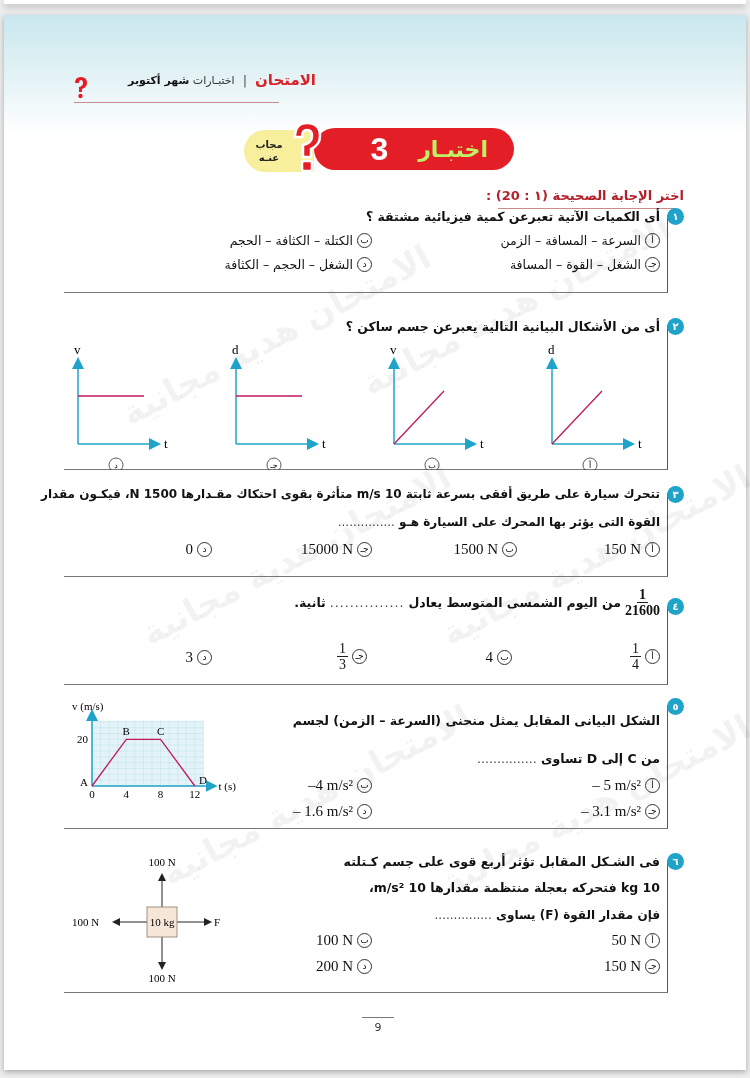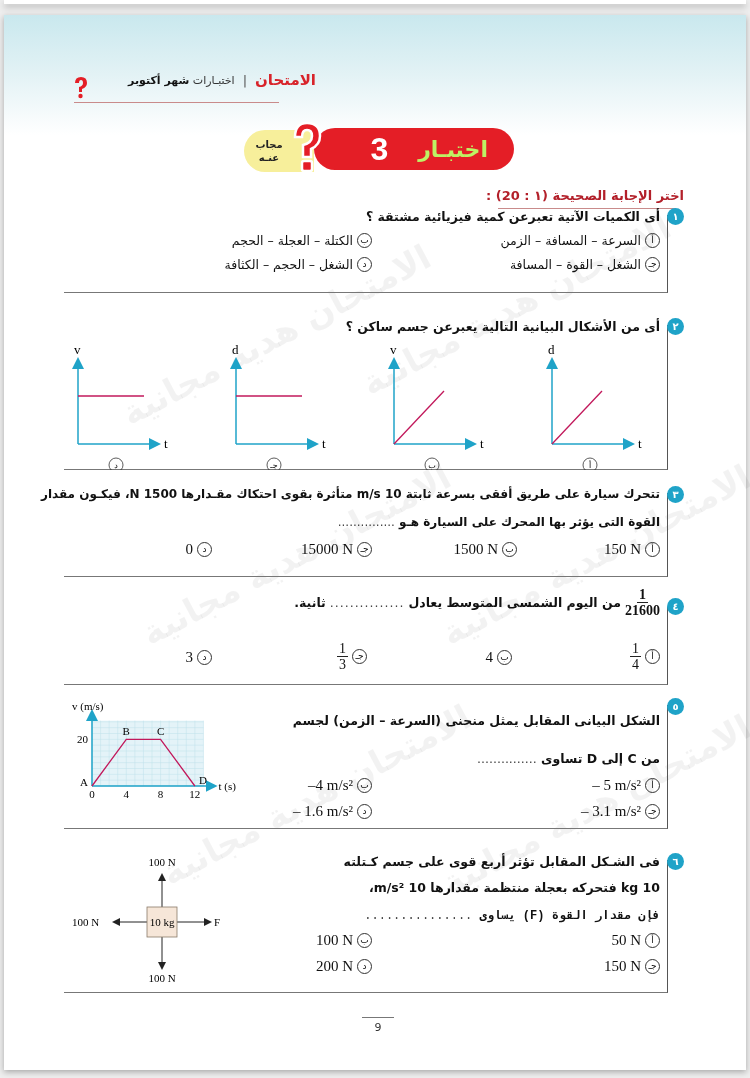--- a/index.html
+++ b/index.html
@@ -95,21 +95,21 @@
   <div class="q-frame" style="left:60px;top:200px;width:604px;height:78px;"></div>
   <div class="q" style="top:192px;height:90px;">
     <div class="qnum" style="top:1px;">١</div>
     <div class="qtext" style="top:2px;">أى الكميات الآتية تعبرعن كمية فيزيائية مشتقة ؟</div>
     <div class="opt" style="right:12px;top:26px;">
         <span class="opt-letter">أ</span>
         <span>السرعة – المسافة – الزمن</span>
       </div>
     <div class="opt" style="right:300px;top:26px;">
         <span class="opt-letter">ب</span>
-        <span>الكتلة – العجلة – الحجم</span>
+        <span>الكتلة – الكثافة – الحجم</span>
       </div>
     <div class="opt" style="right:12px;top:50px;">
         <span class="opt-letter">جـ</span>
         <span>الشغل – القوة – المسافة</span>
       </div>
     <div class="opt" style="right:300px;top:50px;">
         <span class="opt-letter">د</span>
         <span>الشغل – الحجم – الكثافة</span>
       </div>
   </div>
@@ -291,21 +291,21 @@
       <text x="56.285714285714285" y="35.333333333333336" font-size="11" text-anchor="middle">B</text>
       <text x="90.57142857142857" y="35.333333333333336" font-size="11" text-anchor="middle">C</text>
       <text x="132.85714285714283" y="84" font-size="11" text-anchor="middle">D</text>
     </svg>
 
   <div class="q-frame" style="left:60px;top:845px;width:604px;height:133px;"></div>
   <div class="q" style="top:837px;height:145px;">
     <div class="qnum" style="top:1px;">٦</div>
     <div class="qtext" style="top:2px;">فى الشـكل المقابل تؤثر أربع قوى على جسم كـتلته</div>
     <div class="qtext" style="top:28px;">10 kg فتحركه بعجلة منتظمة مقدارها 10 m/s²،</div>
-    <div class="qtext" style="top:56px;font-size:12px;font-family:Liberation Mono, monospace;"><span>فإن مقدار القوة (F) يساوى</span> <span class="dots">...............</span></div>
+    <div class="qtext" style="top:56px;font-size:12px;"><span>فإن مقدار القوة (F) يساوى</span> <span class="dots">...............</span></div>
     <div class="opt" style="right:12px;top:80px;">
         <span class="opt-letter">أ</span>
         <span class="ltr-val">50 N</span>
       </div>
     <div class="opt" style="right:300px;top:80px;">
         <span class="opt-letter">ب</span>
         <span class="ltr-val">100 N</span>
       </div>
     <div class="opt" style="right:12px;top:106px;">
         <span class="opt-letter">جـ</span>

